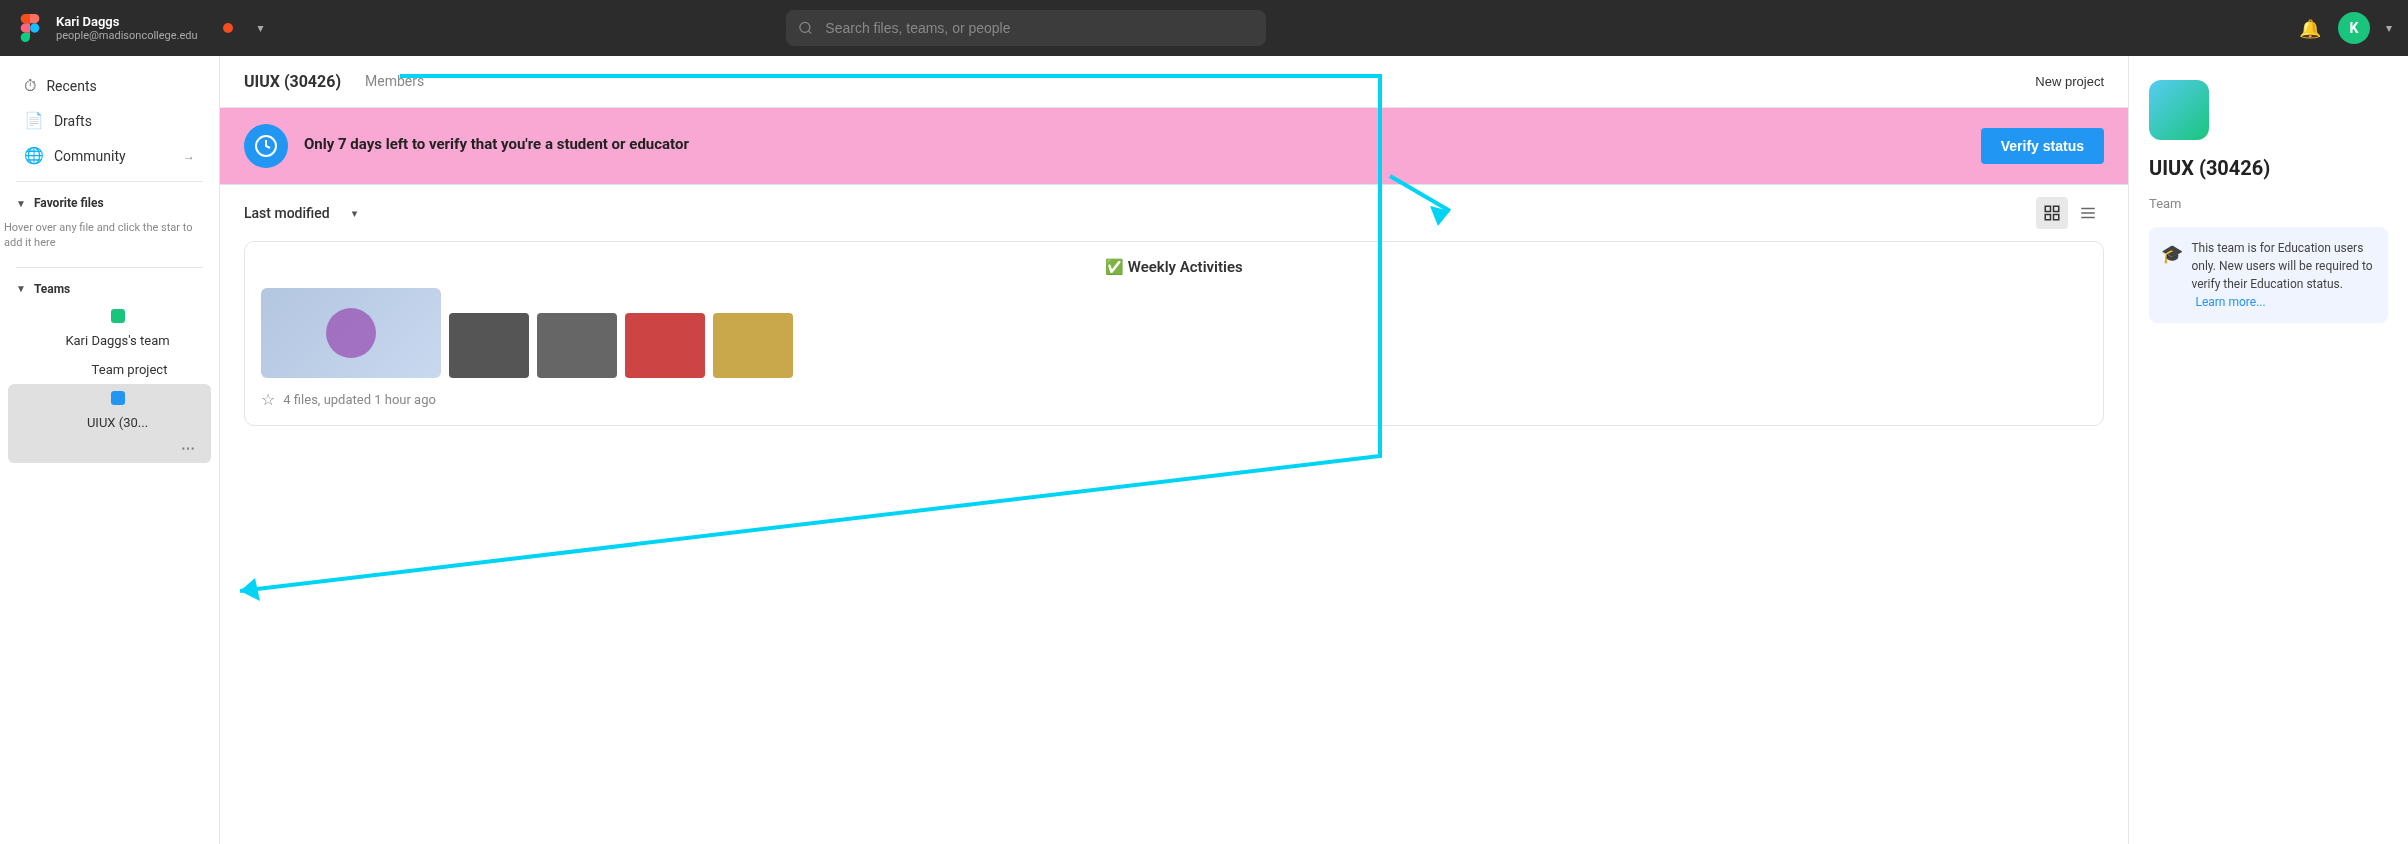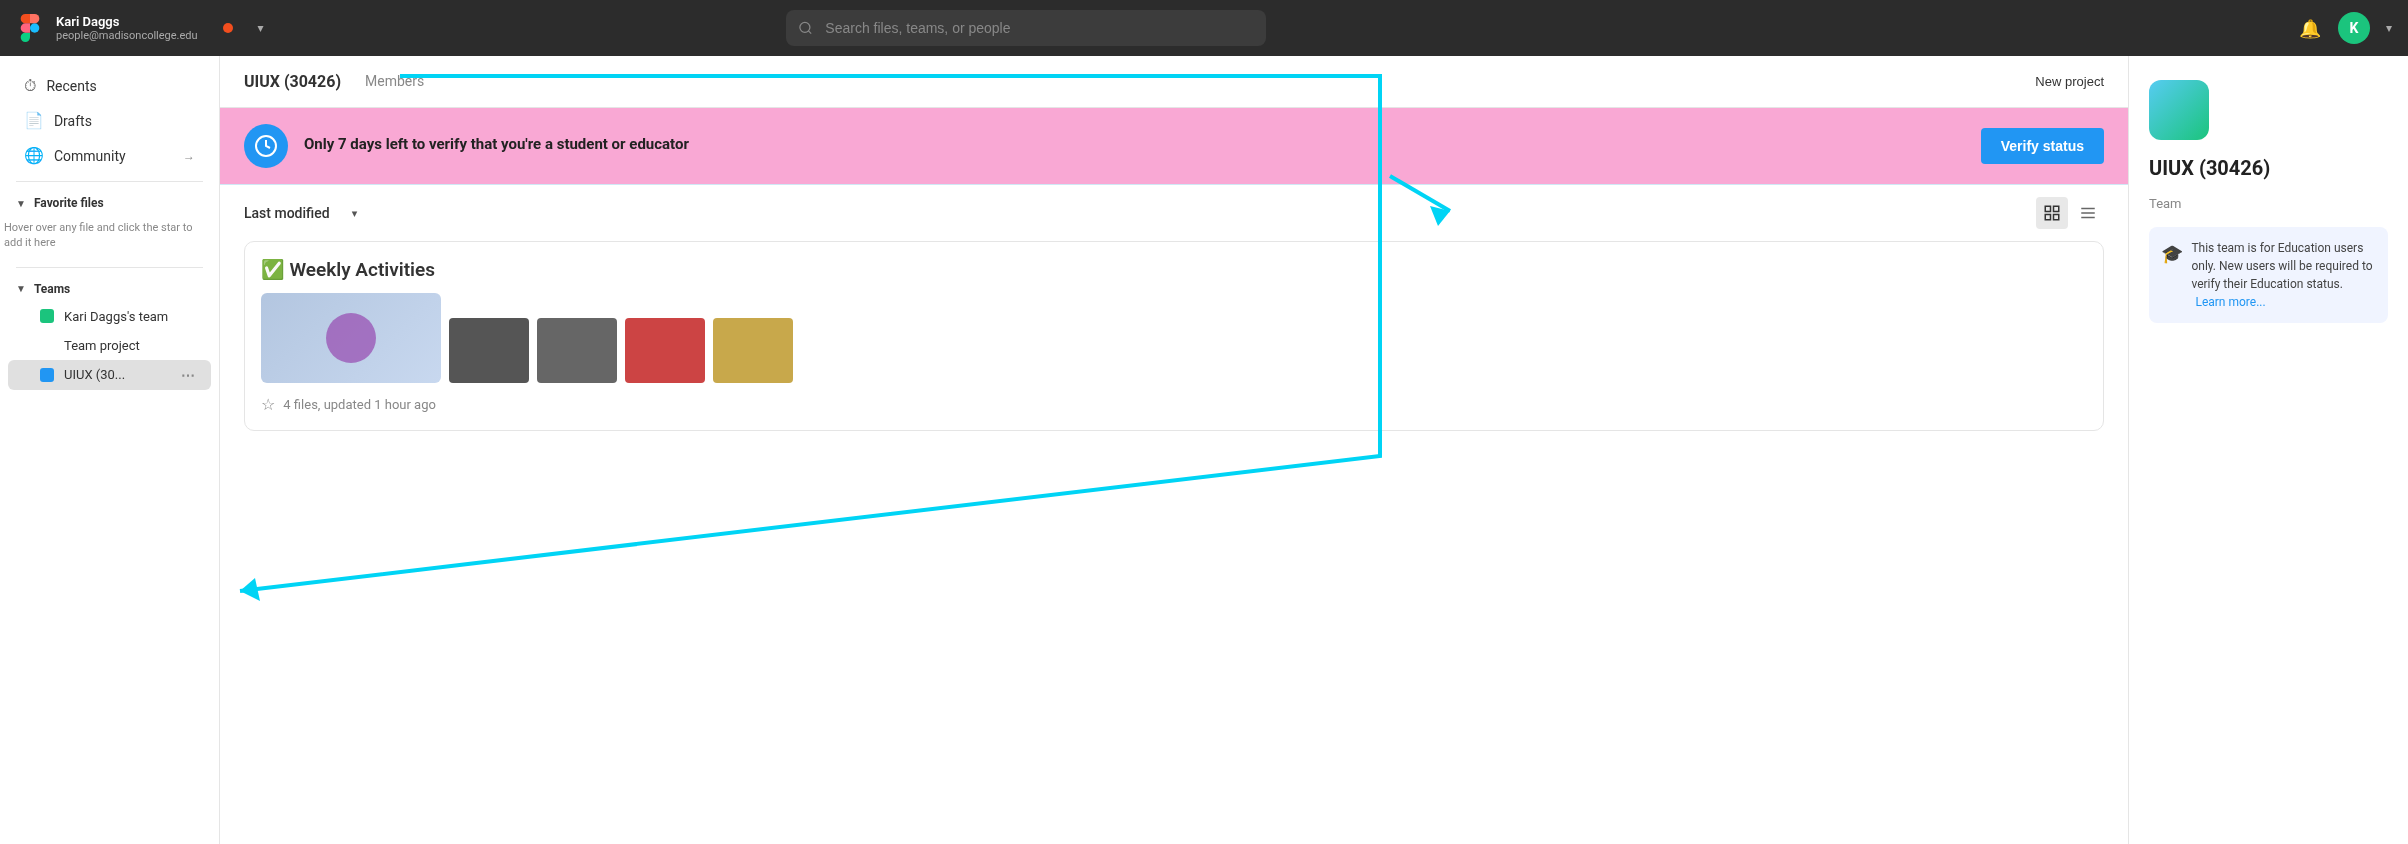--- a/index.html
+++ b/index.html
@@ -51,21 +51,21 @@
     .sidebar-arrow { margin-left: auto; color: #888; font-size: 12px; }
     .sidebar-divider { height: 1px; background: #e5e5e5; margin: 8px 16px; }
     .sidebar-section-header {
       display: flex; align-items: center; gap: 8px;
       padding: 6px 16px; font-size: 12px; font-weight: 700; color: #333; cursor: pointer;
     }
     .sidebar-section-header .chevron { font-size: 10px; color: #555; }
     .sidebar-sub-item {
       display: flex; align-items: center; gap: 10px;
       padding: 7px 16px 7px 32px; cursor: pointer; font-size: 13px; color: #333;
-      border-radius: 6px; margin: 0 8px;
+      border-radius: 6px; margin: 0 8px; flex-direction: column;
     }
     .sidebar-sub-item.active { background: #e0e0e0; }
     .team-color-dot { width: 14px; height: 14px; border-radius: 3px; flex-shrink: 0; }
     .fav-hint { font-size: 11px; color: #888; padding: 4px 16px 8px 4px; line-height: 1.4; }
     .sidebar-sub-item .more-btn { margin-left: auto; color: #888; font-size: 14px; font-weight: bold; }
 
     
     .content { flex: 1; display: flex; flex-direction: column; overflow: hidden; }
 
     
@@ -116,21 +116,21 @@
       border-radius: 4px; cursor: pointer; color: #555;
     }
     .view-btn.active { background: #e8e8e8; }
 
     
     .projects-area { flex: 1; overflow-y: auto; padding: 0 24px 24px; }
     .project-card {
       border: 1px solid #e5e5e5; border-radius: 10px; padding: 16px;
       margin-bottom: 16px;
     }
-    .project-card-title { font-size: 19px; font-weight: 600; color: #333; margin-bottom: 12px; }
+    .project-card-title { font-size: 15px; font-weight: 600; color: #333; margin-bottom: 12px; text-align: center; }
     .project-thumbnails { display: flex; gap: 8px; align-items: flex-end; margin-bottom: 12px; }
     .thumbnail-main {
       width: 180px; height: 90px; background: #e0e4f0; border-radius: 6px;
       display: flex; align-items: center; justify-content: center; overflow: hidden;
     }
     .thumbnail-small {
       width: 80px; height: 65px; background: #ccc; border-radius: 4px; overflow: hidden;
       display: flex; align-items: center; justify-content: center;
     }
     .project-card-footer { display: flex; align-items: center; gap: 8px; color: #888; font-size: 13px; }

